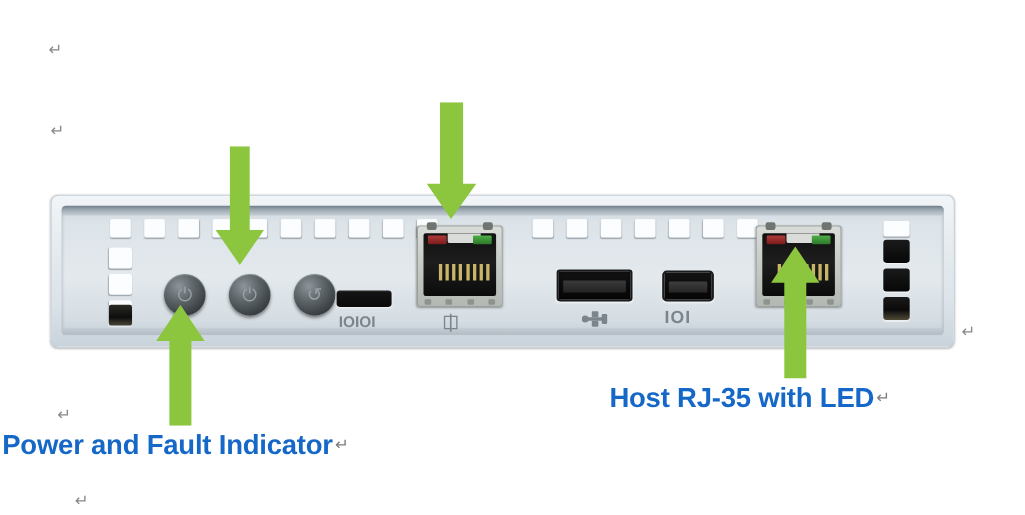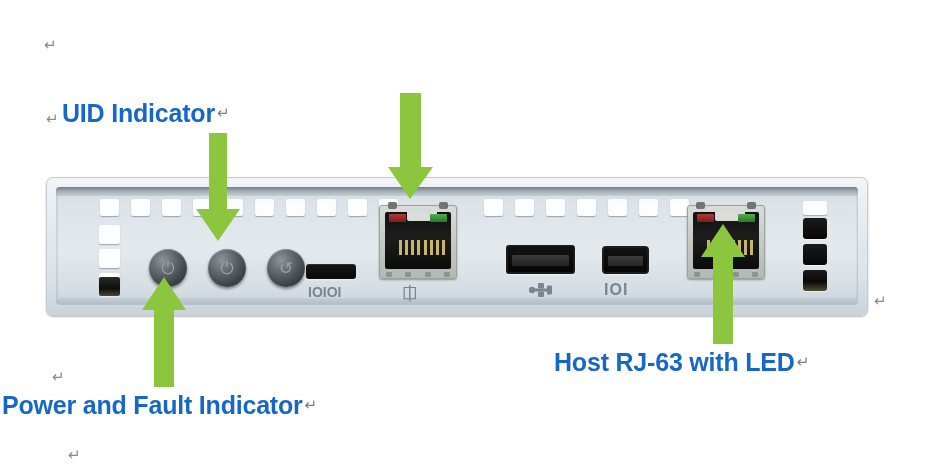--- a/index.html
+++ b/index.html
@@ -217,26 +217,23 @@
     border-radius:2px;
     box-shadow:0 1px 1px rgba(255,255,255,.5);
   }
 </style>
 </head>
 <body>
 
 <div id="stage">
 
 
-  <div class="anno" id="lbl-uid">
-    <span>UID Indicator</span><span class="pilcrow">↵</span>
-  </div>
 
   <div class="anno" id="lbl-host">
-    <span>Host RJ-63 with LED</span><span class="pilcrow">↵</span>
+    <span>Host RJ-35 with LED</span><span class="pilcrow">↵</span>
   </div>
 
   <div class="anno" id="lbl-power">
     <span>Power and Fault Indicator</span><span class="pilcrow">↵</span>
   </div>
 
   <div class="pil-solo" style="left:44px;top:36px;">↵</div>
   <div class="pil-solo" style="left:46px;top:110px;">↵</div>
   <div class="pil-solo" style="left:52px;top:368px;">↵</div>
   <div class="pil-solo" style="left:68px;top:446px;">↵</div>

